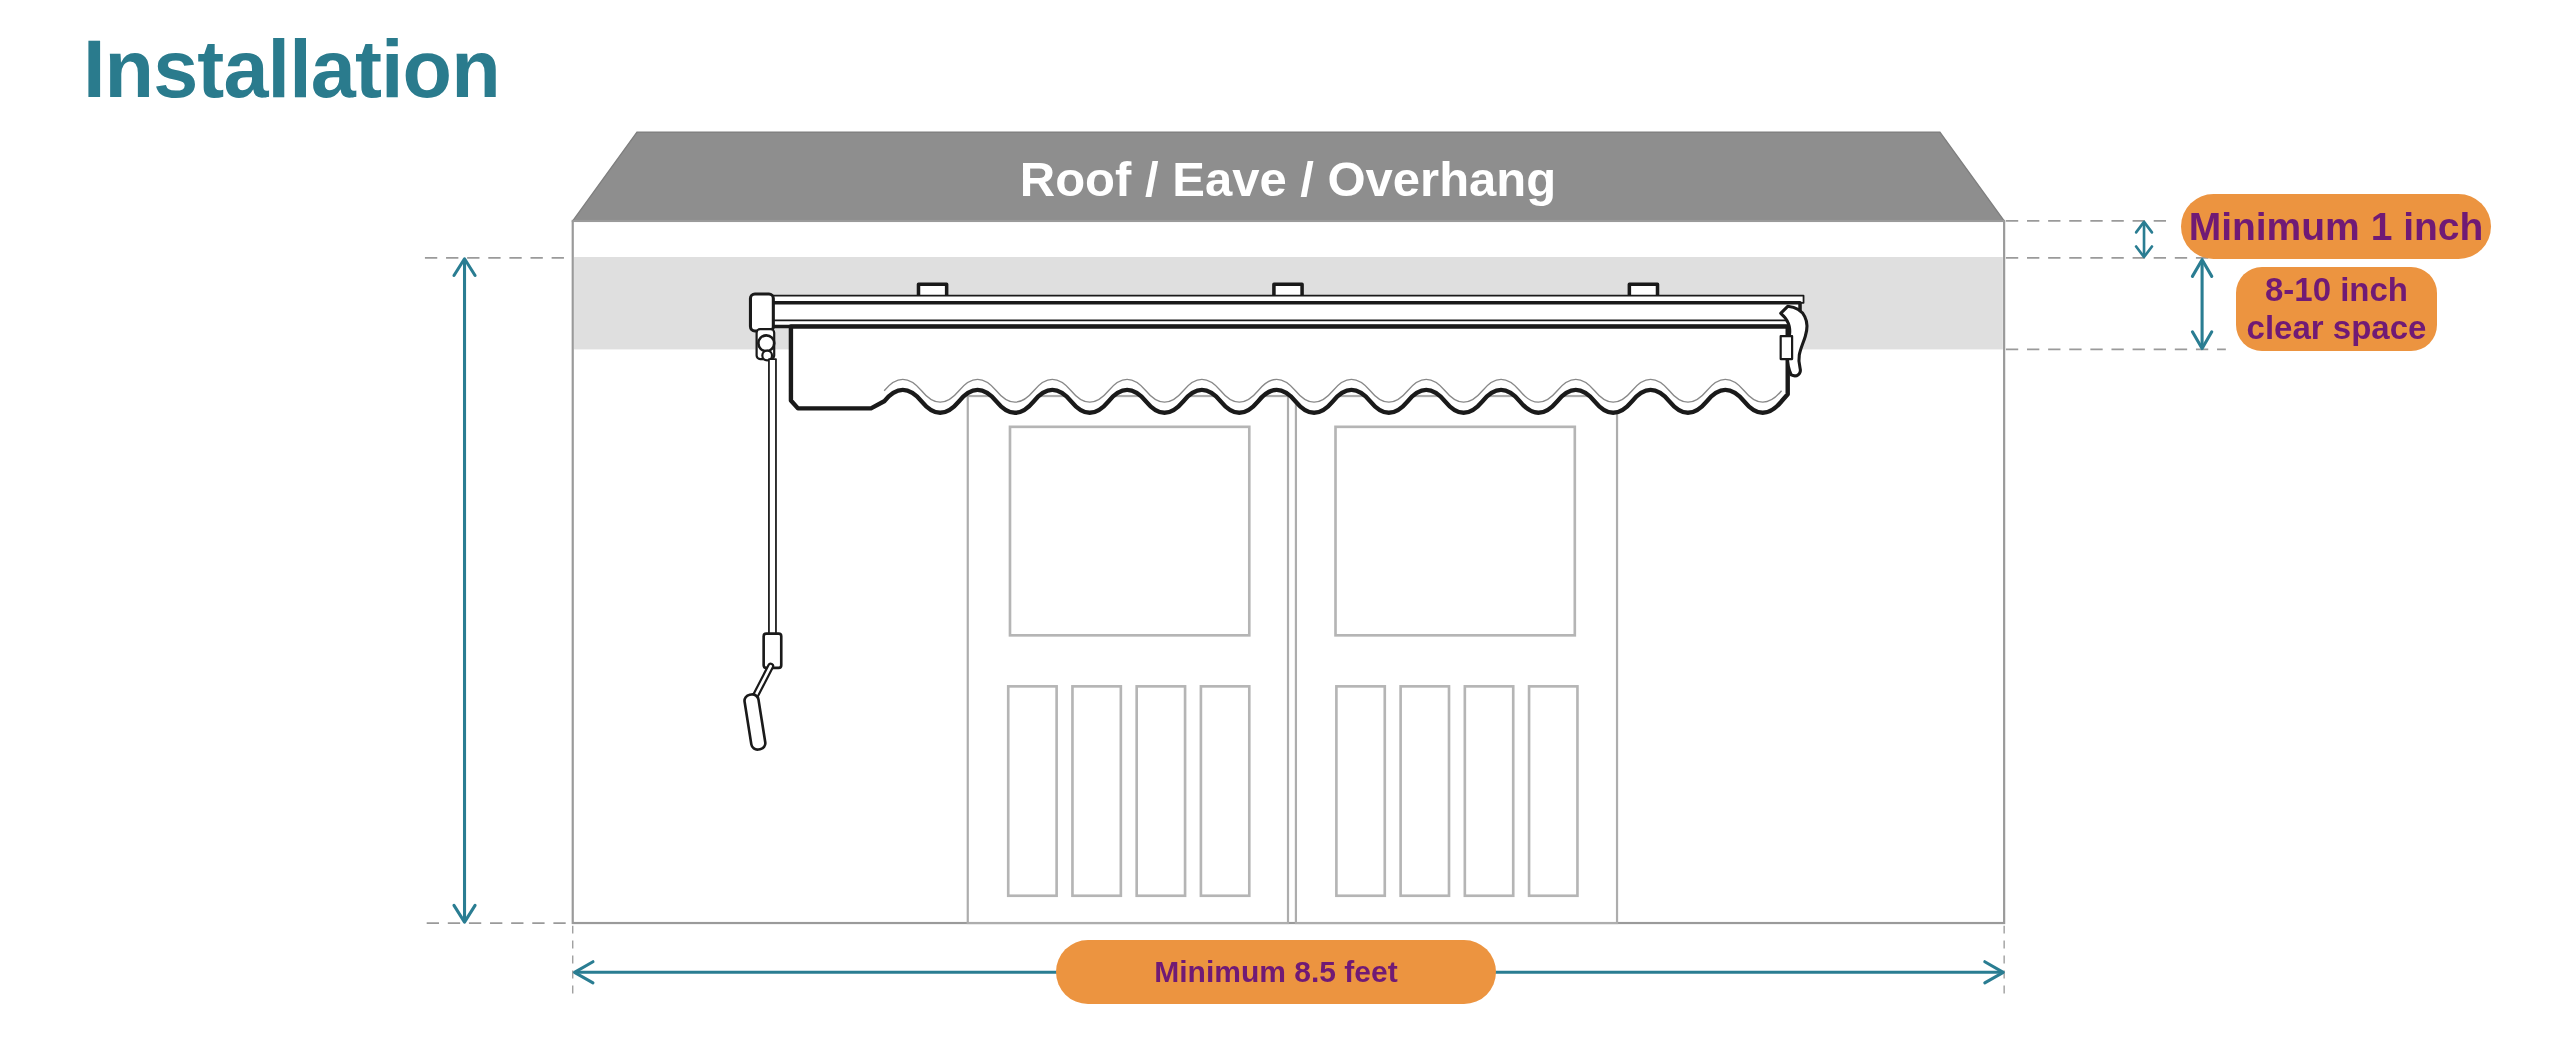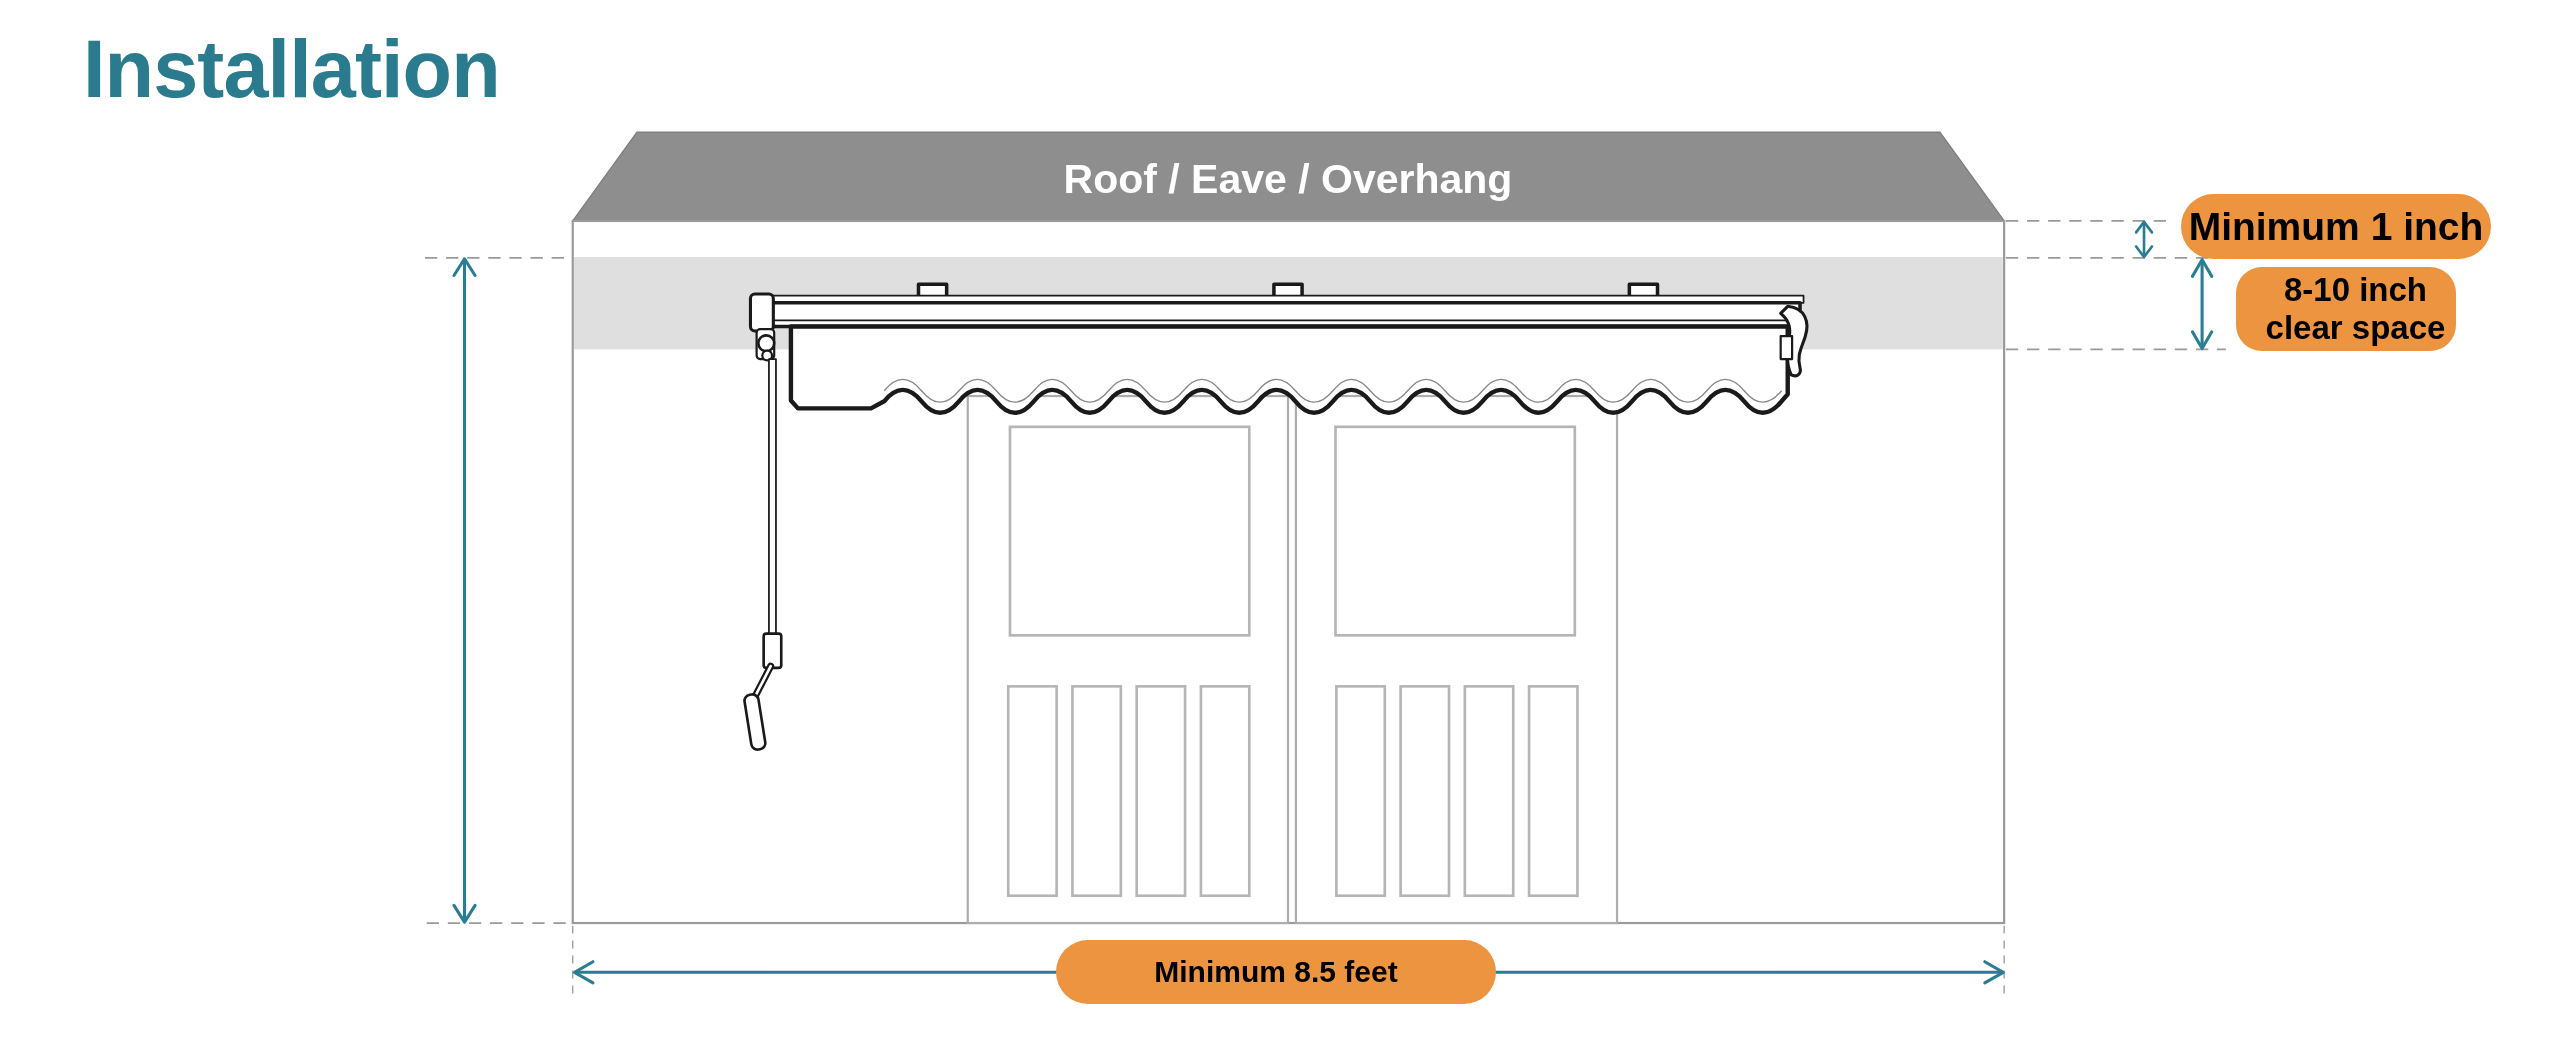--- a/index.html
+++ b/index.html
@@ -15,32 +15,32 @@
   .page-title{
     position:absolute;left:83px;top:19.4px;
     color:#2a7b8d;
     font-size:81px;font-weight:bold;line-height:1.25;
     letter-spacing:-0.9px;
     white-space:nowrap;
   }
   .roof-label{
     position:absolute;left:1024px;top:155px;width:528px;height:48px;
     display:flex;align-items:center;justify-content:center;
-    color:#ffffff;font-size:41px;font-weight:bold;
+    color:#ffffff;font-size:49px;font-weight:bold;
     white-space:nowrap;
   }
   .pill{
     position:absolute;
     display:flex;flex-direction:column;align-items:center;justify-content:center;
-    background:#ec9440;color:#000000;font-weight:bold;
+    background:#ec9440;color:#701a75;font-weight:bold;
     text-align:center;white-space:nowrap;
   }
   .pill-7-11{left:229px;top:555px;width:209px;height:64px;border-radius:33px;font-size:39px;}
   .pill-min1{left:2181px;top:194px;width:310px;height:65px;border-radius:33px;font-size:39px;}
-  .pill-clear{left:2236px;top:267px;width:201px;height:84px;border-radius:26px;font-size:33px;line-height:1.15;padding-left:19px;}
+  .pill-clear{left:2236px;top:267px;width:201px;height:84px;border-radius:26px;font-size:33px;line-height:1.15;}
   .pill-min85{left:1056px;top:940px;width:440px;height:64px;border-radius:33px;font-size:30px;}
 </style>
 </head>
 <body>
 
 <div class="stage">
 
   <svg width="2576" height="1056" viewBox="0 0 2928 1200">
 
     <polygon points="651,251 724,150 2205,150 2278,251" fill="#8e8e8e" stroke="#7e7e7e" stroke-width="1.5"></polygon>

